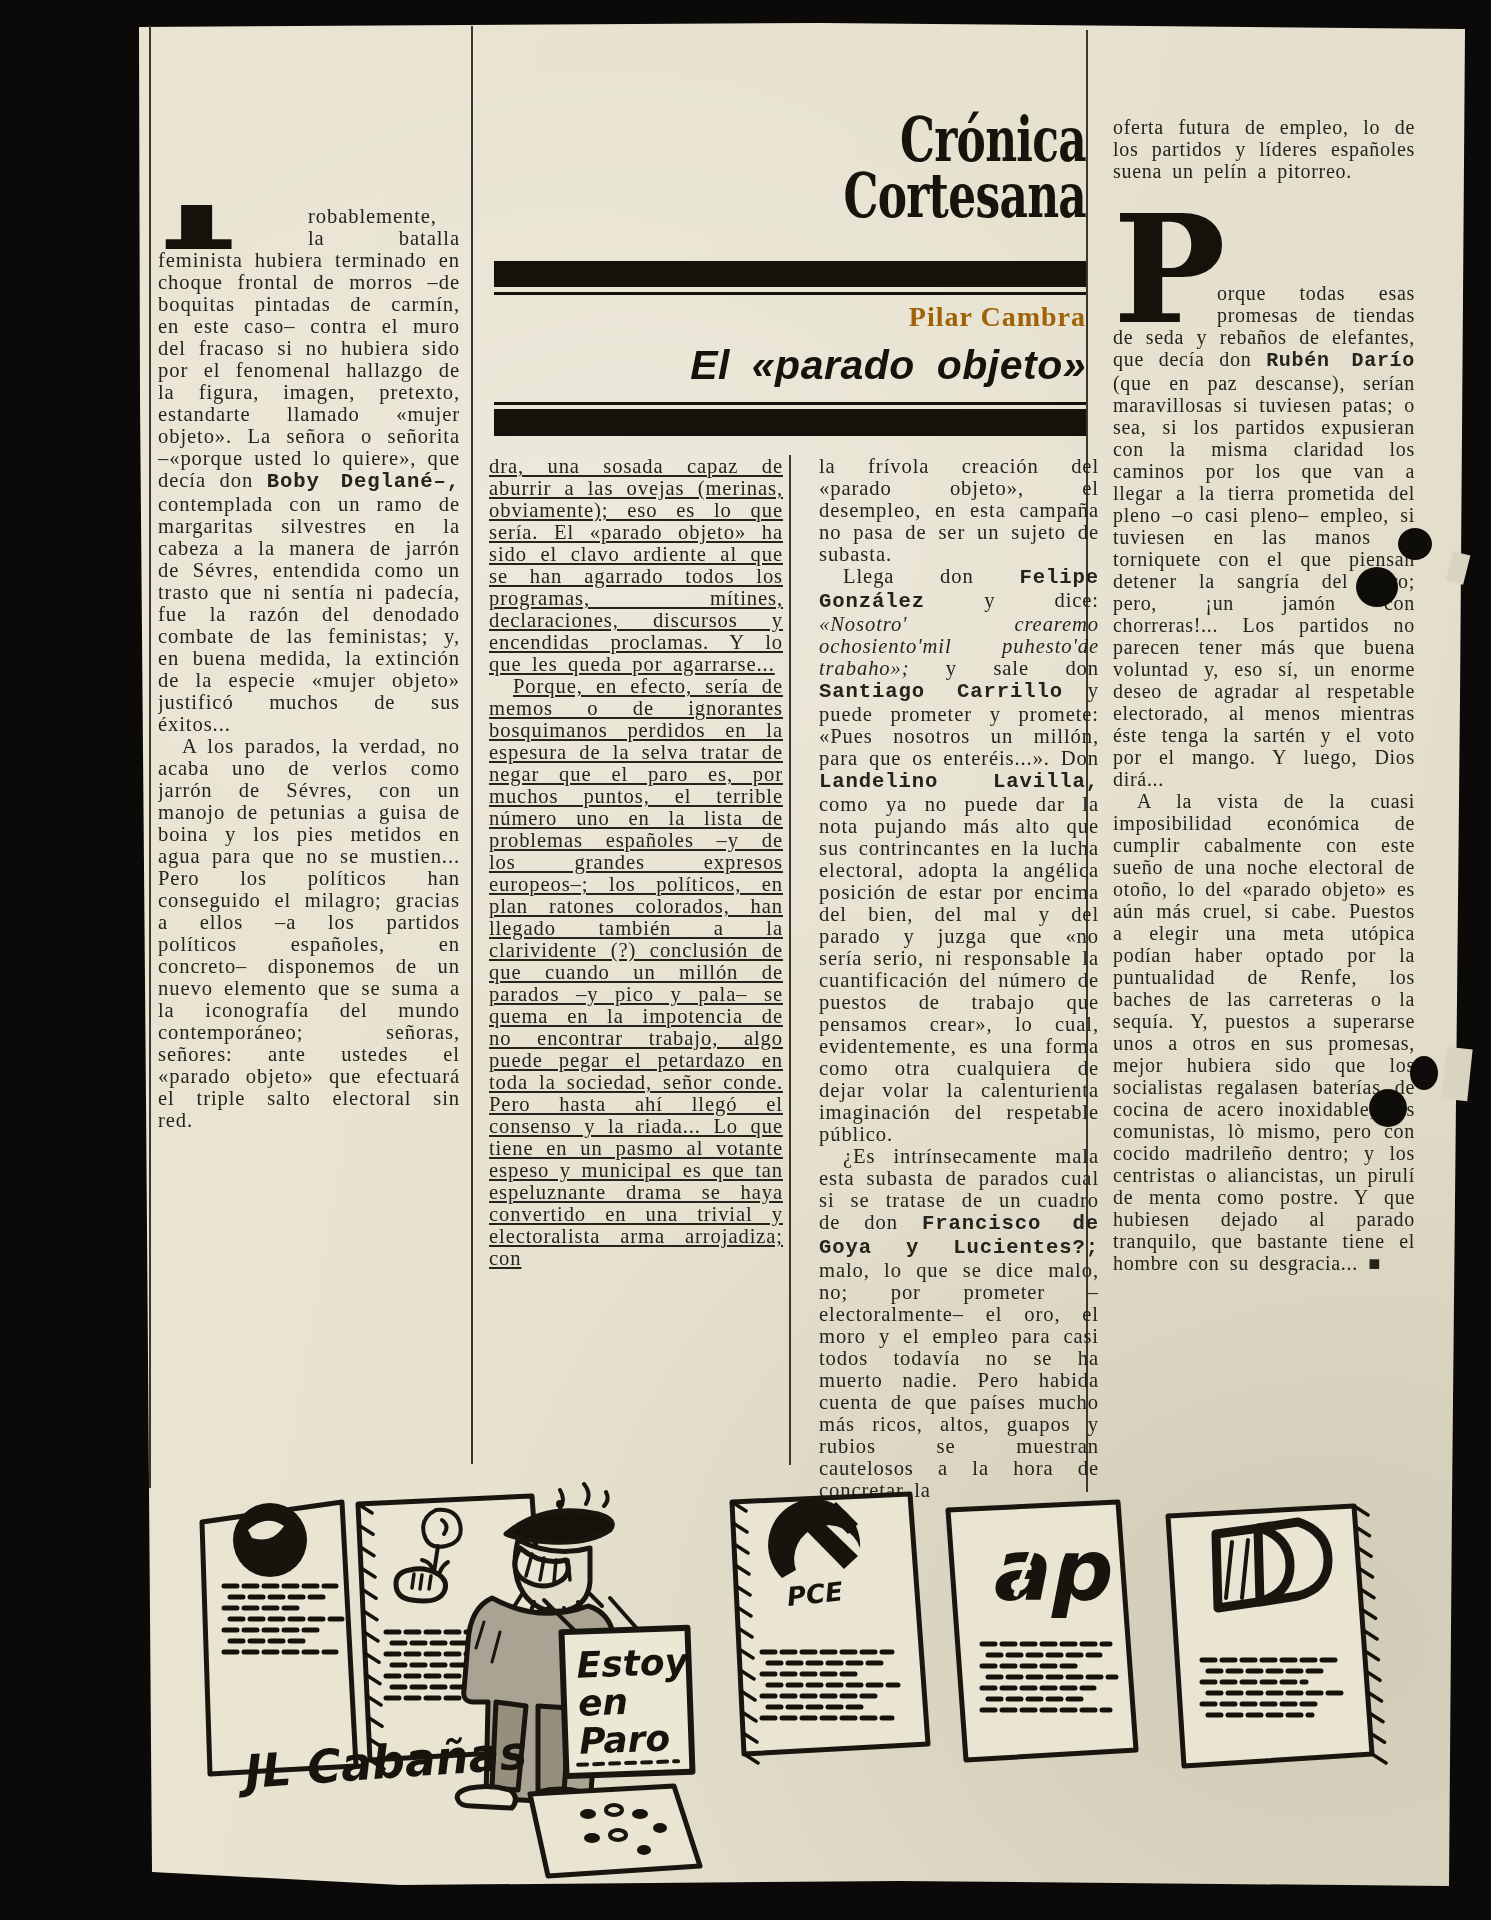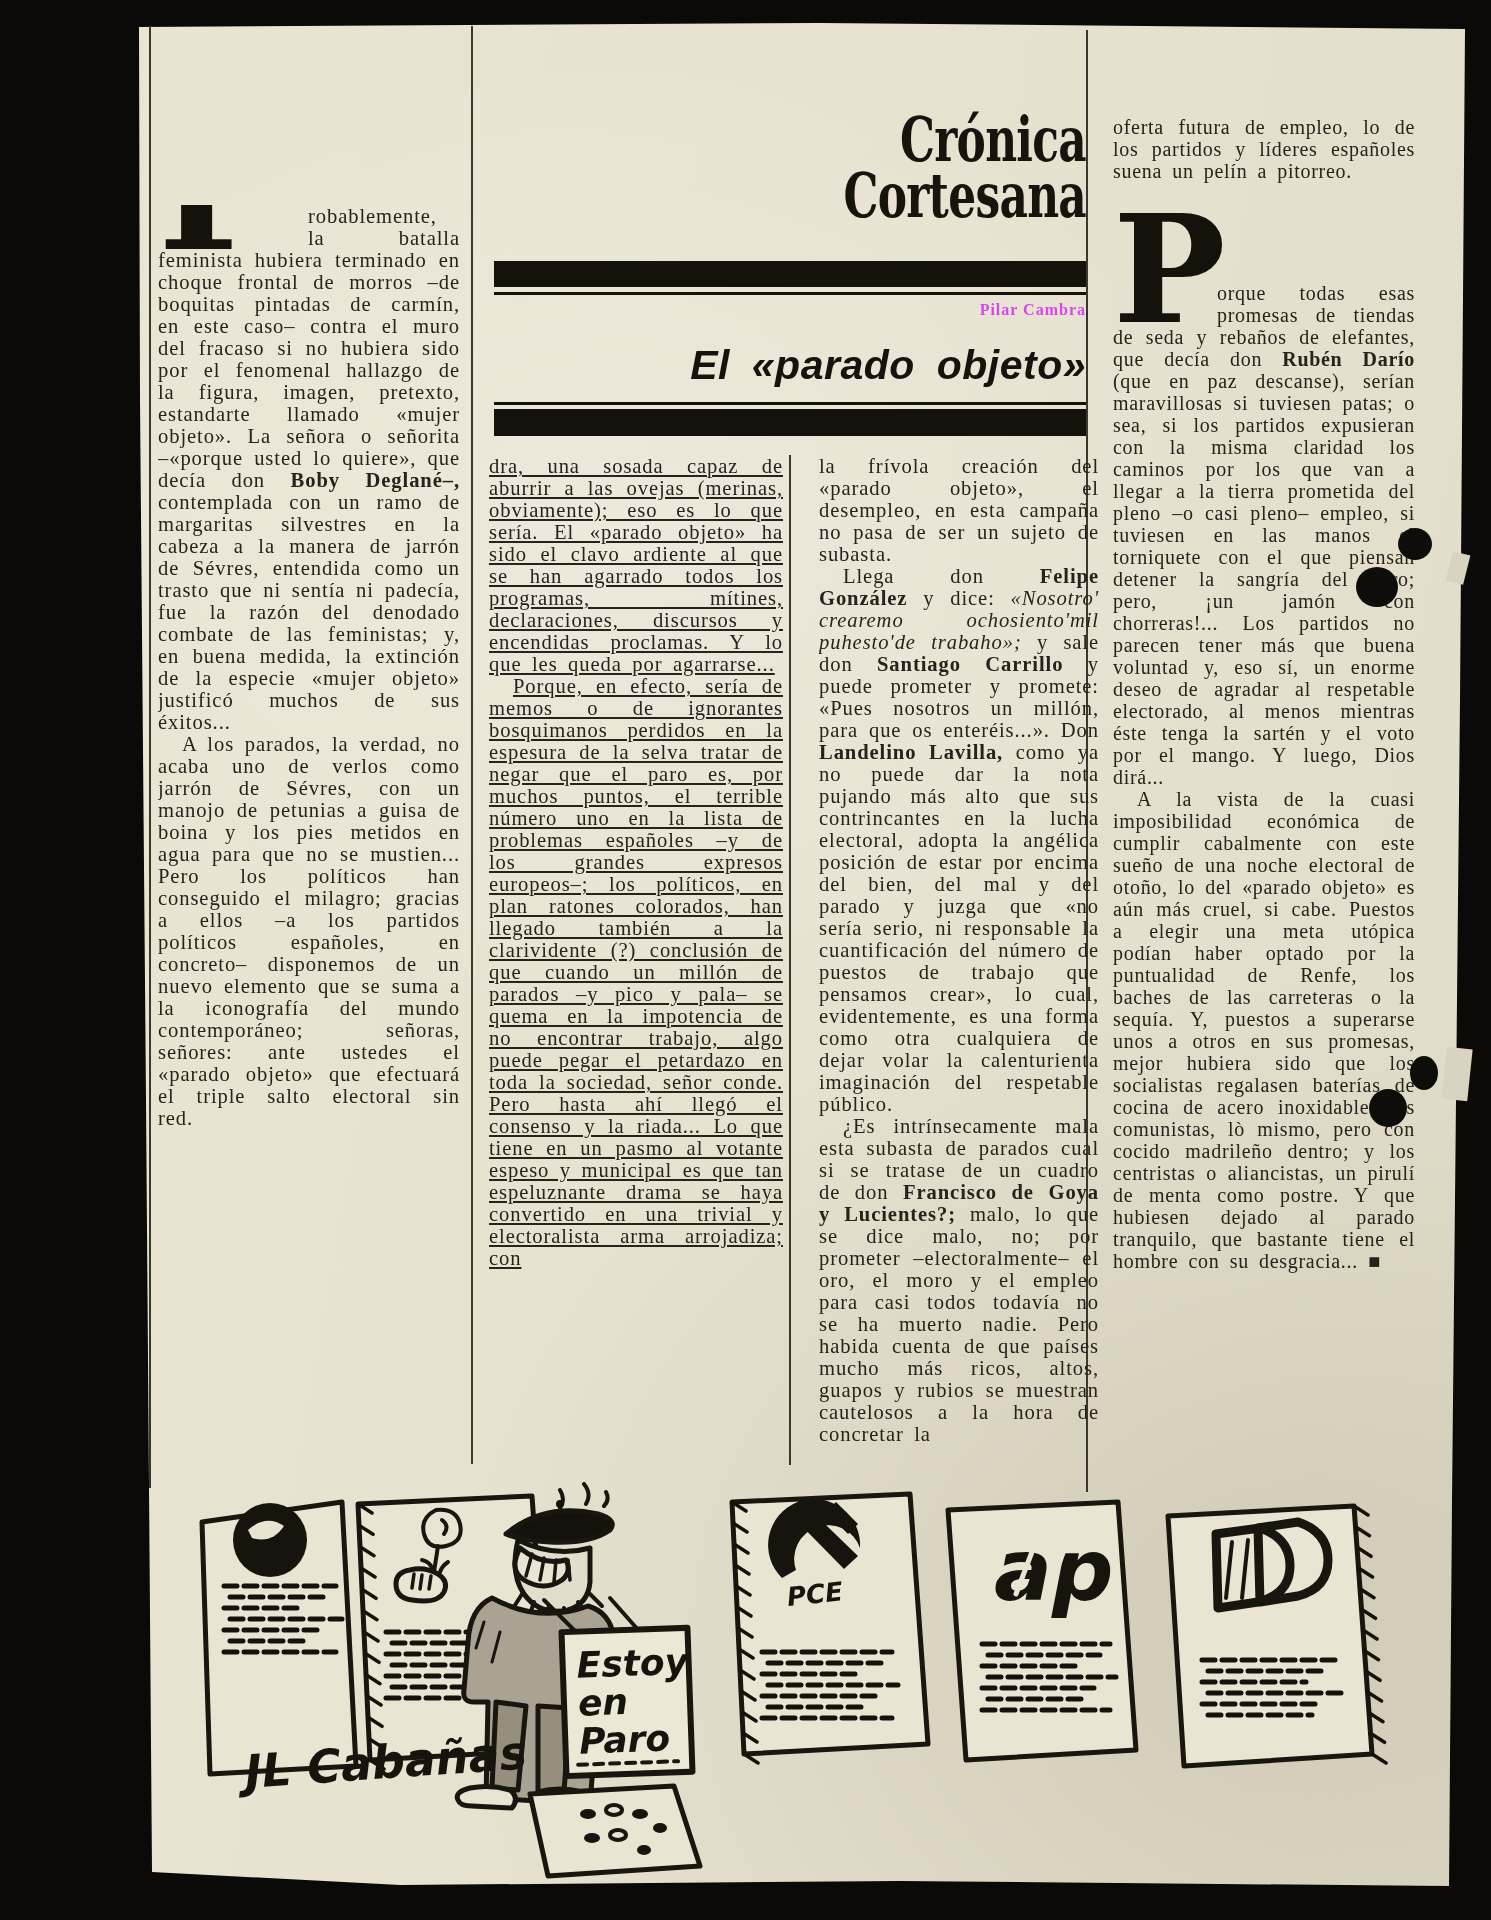--- a/index.html
+++ b/index.html
@@ -11,21 +11,21 @@
       radial-gradient(1400px 1100px at 85% 85%, rgba(90,80,50,.14), rgba(0,0,0,0) 60%),
       linear-gradient(100deg,#eae5d3 0%,#e7e2d0 55%,#e2ddca 100%);
     clip-path:polygon(139px 27px,820px 23px,1465px 29px,1460px 700px,1452px 1500px,1449px 1886px,900px 1881px,400px 1885px,152px 1872px,146px 1100px,140px 400px);}
   .vrule{position:absolute;width:2px;background:#3a372f;}
   .bar{position:absolute;background:#15120c;}
   .thinrule{position:absolute;height:3px;background:#15120c;}
   .masthead{position:absolute;right:405px;top:112px;text-align:right;
     font-family:"DejaVu Serif",serif;font-weight:bold;font-size:61px;line-height:56px;
     color:#17140e;transform:scaleX(.72);transform-origin:right top;letter-spacing:-1px;}
   .byline{position:absolute;right:405px;top:301px;text-align:right;
-    font-weight:bold;font-size:16px;color:#d946ef;letter-spacing:1px;}
+    font-weight:bold;font-size:28px;color:#a16207;letter-spacing:1px;}
   .headline{position:absolute;right:405px;top:342px;text-align:left;
     font-family:"Liberation Sans","DejaVu Sans",sans-serif;font-style:italic;font-weight:bold;
     font-size:41px;color:#16130d;letter-spacing:.5px;word-spacing:10px;}
   .col{position:absolute;overflow:hidden;text-align:justify;color:#26231c;
     font-size:20.6px;line-height:22px;letter-spacing:.9px;word-spacing:4.5px;
     hyphens:auto;-webkit-hyphens:auto;}
   .col p{margin:0;text-indent:24px;}
   .col p.flush{text-indent:0;}
   #col1{left:158px;top:205px;width:302px;height:1150px;}
   #col2{left:489px;top:455px;width:294px;height:1012px;text-decoration:underline;}
@@ -34,21 +34,21 @@
   #col4 p:nth-child(2){margin-top:100px;}
   .capbox{float:left;height:44px;position:relative;}
   #col1 .capbox{width:150px;}
   #col4 .capbox{width:104px;}
   .capletter{display:block;font-family:"DejaVu Serif",serif;font-weight:bold;
     font-size:165px;line-height:165px;position:relative;top:-96px;color:#15120c;
     letter-spacing:0;}
   #col4 .capletter{font-size:150px;line-height:150px;top:-88px;}
   .blot{position:absolute;background:#0f0d0a;border-radius:50%;}
   .speck{position:absolute;background:#d9d4c1;}
-  b{font-weight:bold;} i{font-style:italic;}
+  b{font-weight:bold;font-family:Liberation Mono, monospace;} i{font-style:italic;}
   svg text.hand{font-family:"DejaVu Sans",sans-serif;font-style:italic;font-weight:bold;fill:#17140e;}
 </style>
 </head>
 <body>
 
 <div class="paper"></div>
 
 <div class="vrule" style="left:149px;top:26px;height:1462px"></div>
 <div class="vrule" style="left:471px;top:26px;height:1438px"></div>
 <div class="vrule" style="left:789px;top:455px;height:1010px"></div>

